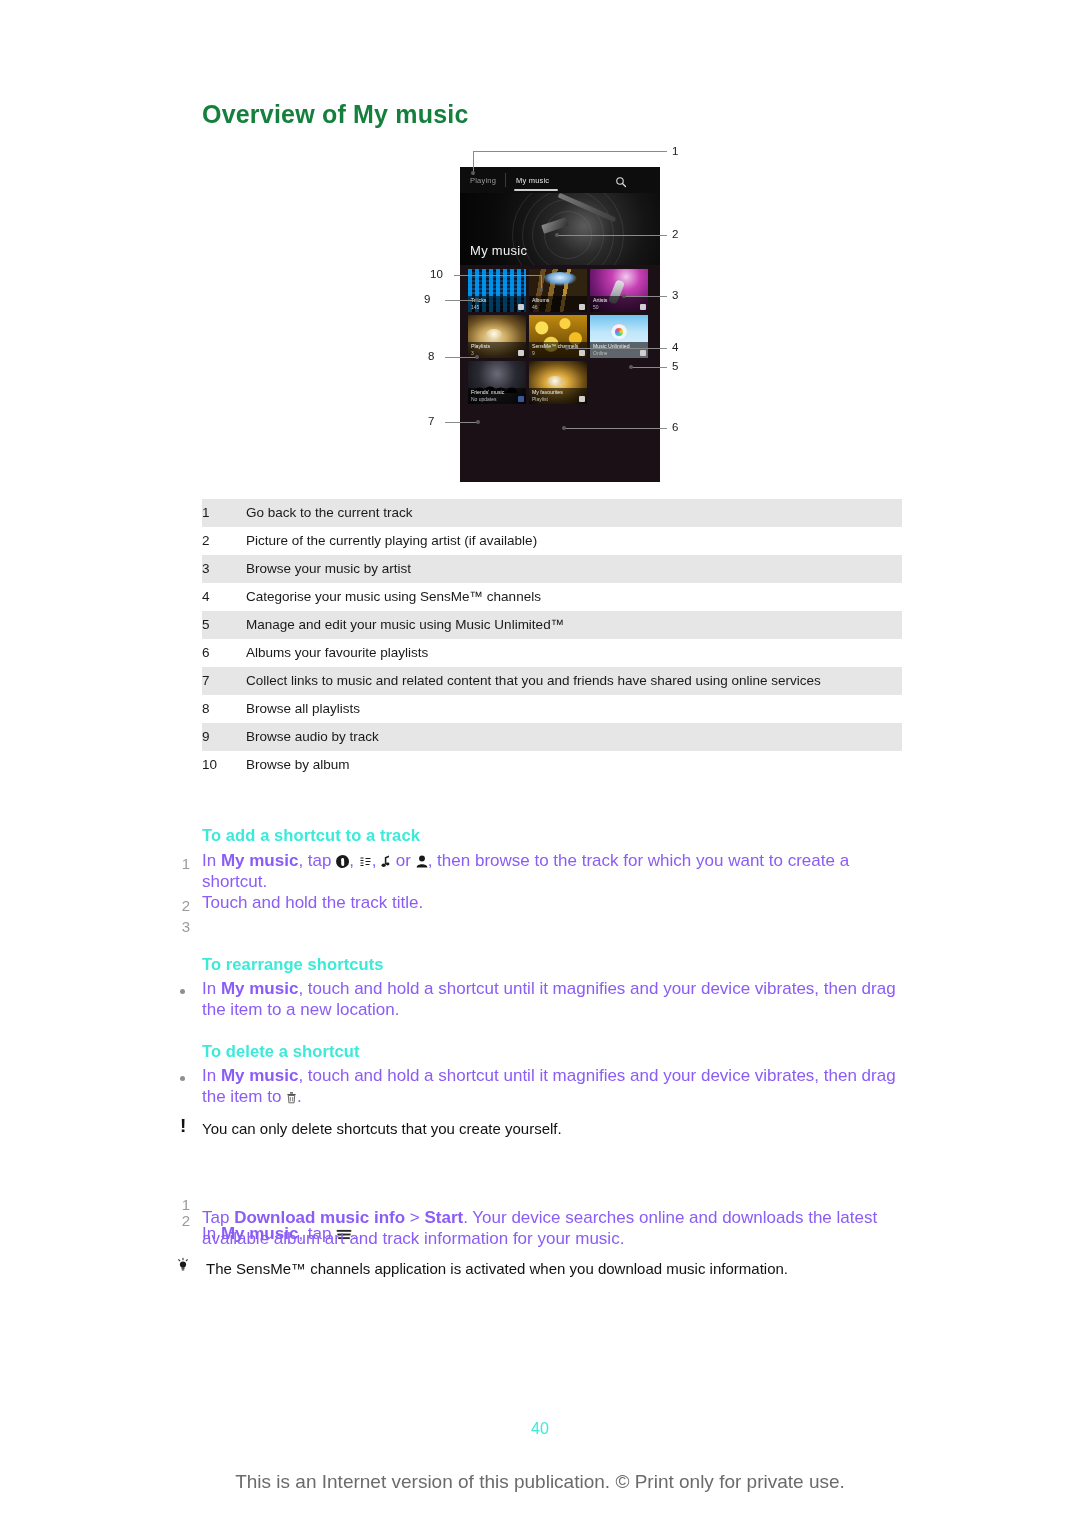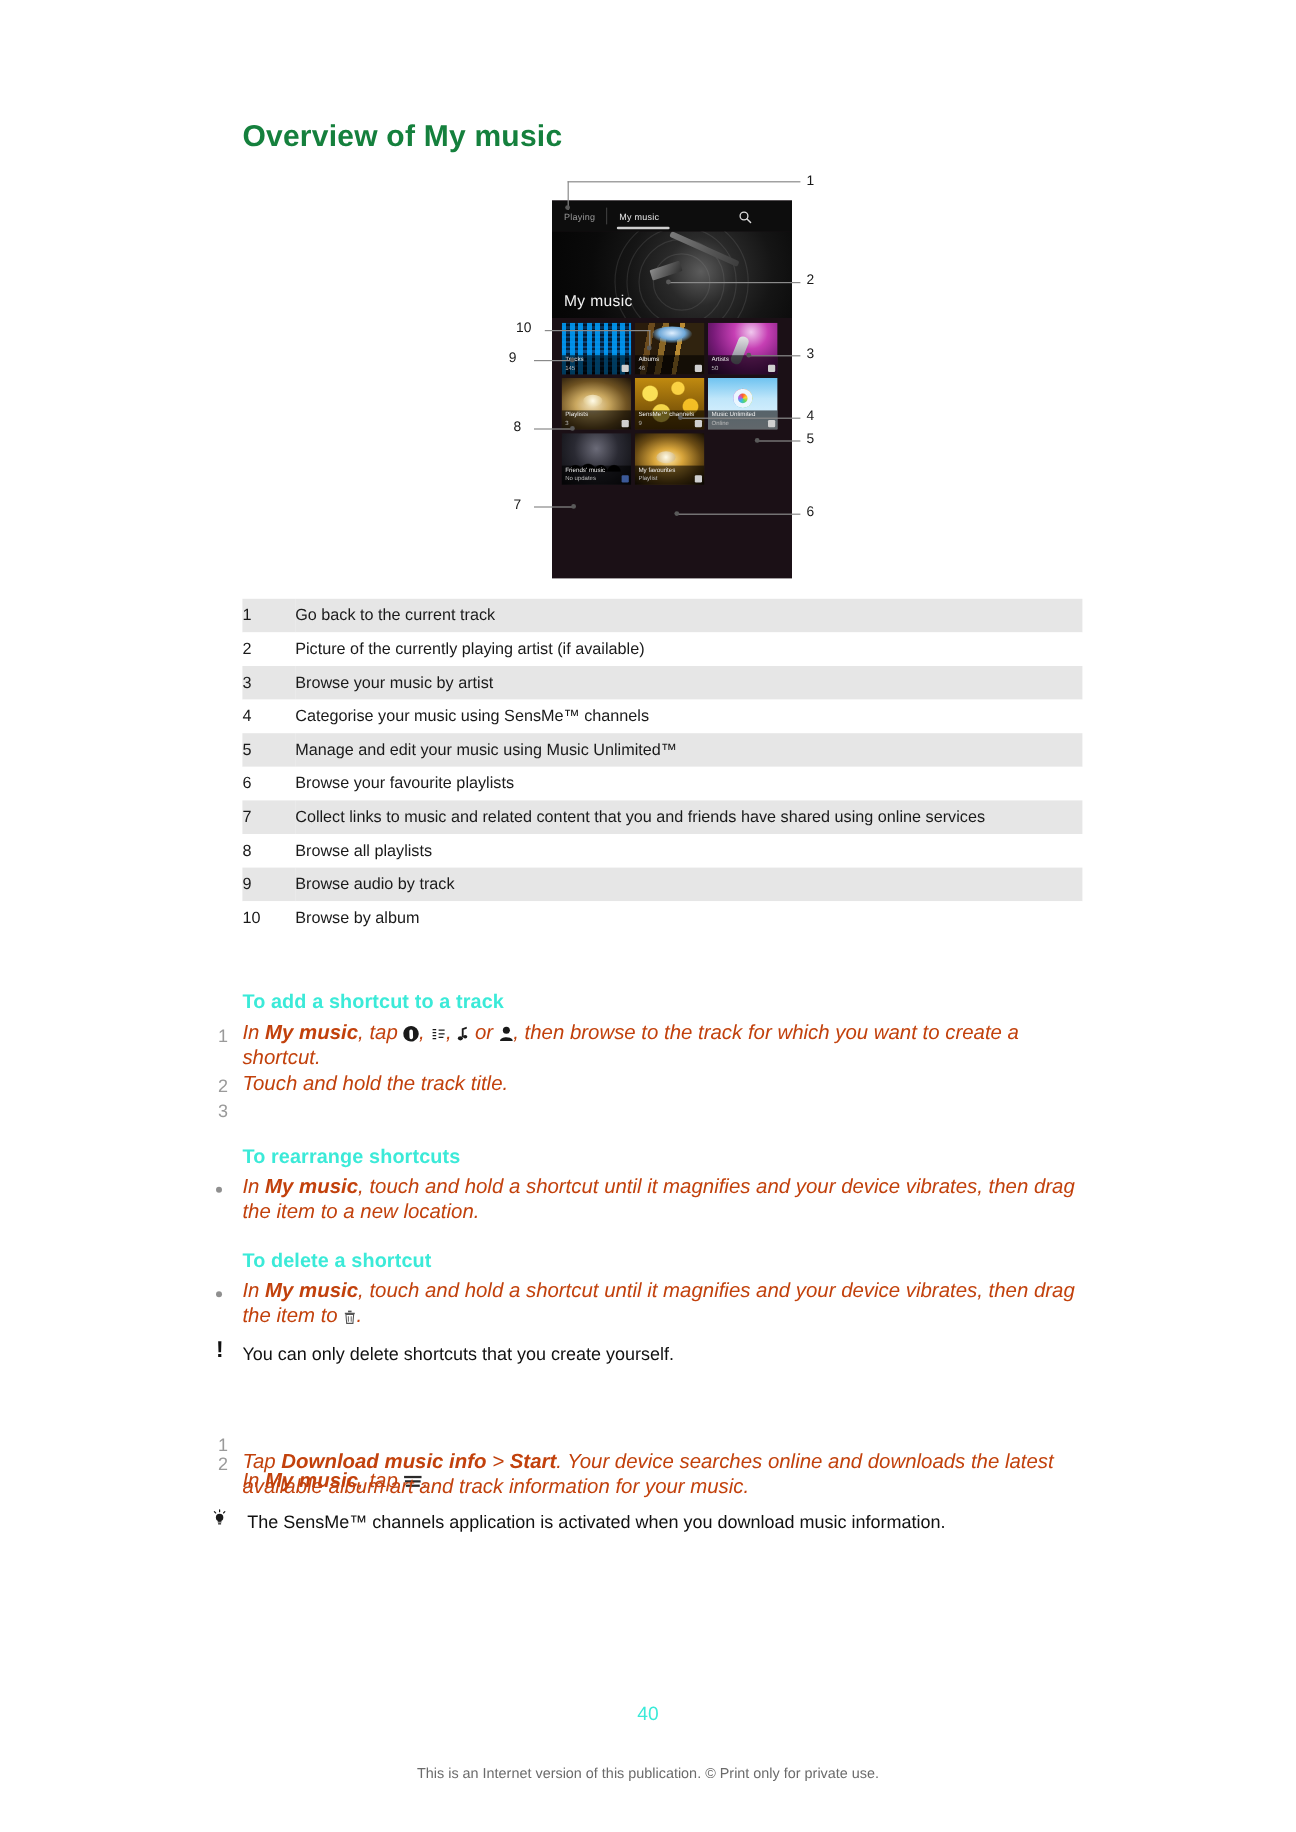--- a/index.html
+++ b/index.html
@@ -315,22 +315,21 @@
     left: 202px;
     font-size: 16.5px;
     font-weight: bold;
     color: #3bead8;
     letter-spacing: .1px;
   }
   .para {
     position: absolute;
     font-size: 17px;
     line-height: 20.5px;
-    color: #c2410c;
-    font-style: italic;
+    color: #8b5cf6;
   }
   .para b { font-weight: bold; }
   .olnum {
     position: absolute;
     font-size: 15px;
     color: #9a9a9a;
     text-align: right;
     width: 16px;
   }
   .bullet {
@@ -388,21 +387,21 @@
     top: 1420px;
     text-align: center;
     font-size: 16px;
     color: #3bead8;
   }
   .footer-note {
     position: absolute;
     left: 0; right: 0;
     top: 1471px;
     text-align: center;
-    font-size: 12px;
+    font-size: 19px;
     color: #6b6b6b;
   }
 </style>
 </head>
 <body>
 
 <div class="page">
 
   <div class="page-title">Overview of My music</div>
 
@@ -573,21 +572,21 @@
       <tr class="even">
           <td class="num">4</td>
           <td>Categorise your music using SensMe™ channels</td>
         </tr>
       <tr class="odd">
           <td class="num">5</td>
           <td>Manage and edit your music using Music Unlimited™</td>
         </tr>
       <tr class="even">
           <td class="num">6</td>
-          <td>Browse your favourite playlists</td>
+          <td>Albums your favourite playlists</td>
         </tr>
       <tr class="odd">
           <td class="num">7</td>
           <td>Collect links to music and related content that you and friends have shared using online services</td>
         </tr>
       <tr class="even">
           <td class="num">8</td>
           <td>Browse all playlists</td>
         </tr>
       <tr class="odd">

